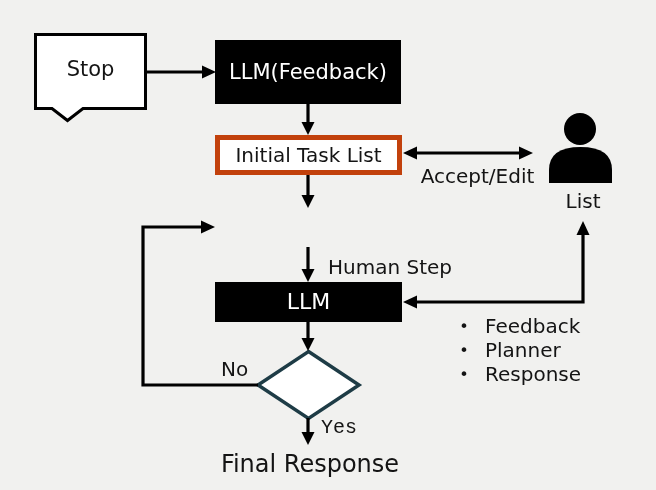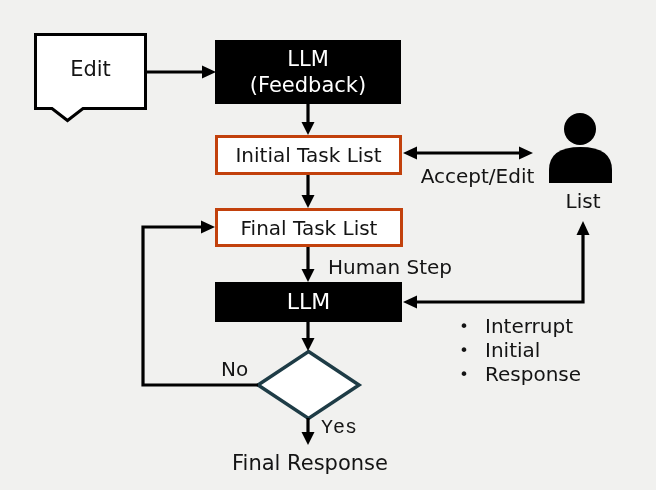--- a/index.html
+++ b/index.html
@@ -13,33 +13,33 @@
     background:#f1f1ef;
     overflow:hidden;
     color:#141414;
   }
   .stage svg { position:absolute; left:0; top:0; }
   .abs { position:absolute; box-sizing:border-box; }
   .center { display:flex; align-items:center; justify-content:center; text-align:center; }
 
   .node-solid {
     background:#000000; color:#ffffff;
-    display:flex; flex-direction:column; align-items:center; justify-content:center;
+    display:flex; flex-direction:row; align-items:center; justify-content:center;
     text-align:center;
   }
   .node-outline {
-    background:#ffffff; border:3px solid #c2410c;
+    background:#ffffff; border:5px solid #c2410c;
   }
 
   .lbl { font-size:20px; line-height:1.1; white-space:nowrap; }
   .lbl-query   { font-size:21px; }
   .lbl-planner { font-size:21px; line-height:26px; }
   .lbl-llm2    { font-size:22px; }
   .lbl-edge    { font-size:20px; }
-  .lbl-final   { font-size:21px; }
+  .lbl-final   { font-size:24px; }
 
   .bullet-list { display:flex; flex-direction:column; gap:3px; }
   .bullet-row  { display:flex; align-items:center; font-size:20px; line-height:21px; }
   .bullet-glyph { width:12px; text-align:center; margin-right:15px; font-size:16px; }
 </style>
 </head>
 <body>
 
 <div class="stage">
 
@@ -95,34 +95,31 @@
       <polygon points="533,153 519,146.5 519,159.5" stroke="none"></polygon>
     </g>
 
     <g stroke="#000000" stroke-width="3.2" fill="none">
       <polyline points="583,234 583,302 416,302"></polyline>
       <polygon points="583,221 576.5,235 589.5,235" fill="#000000" stroke="none"></polygon>
       <polygon points="403,302 417,295.5 417,308.5" fill="#000000" stroke="none"></polygon>
     </g>
   </svg>
 
-  <div class="abs center lbl lbl-query" style="left:34px; top:33px; width:113px; height:74px;">Edit</div>
+  <div class="abs center lbl lbl-query" style="left:34px; top:33px; width:113px; height:74px;">Stop</div>
 
   <div class="abs node-solid" style="left:215px; top:40px; width:186px; height:64px;">
     <div class="lbl lbl-planner">LLM</div>
     <div class="lbl lbl-planner">(Feedback)</div>
   </div>
 
   <div class="abs node-outline center lbl" style="left:215px; top:135px; width:187px; height:40px;">
     <span>Initial Task List</span>
   </div>
 
-  <div class="abs node-outline center lbl" style="left:215px; top:208px; width:188px; height:39px;">
-    <span>Final Task List</span>
-  </div>
 
   <div class="abs node-solid lbl lbl-llm2" style="left:215px; top:282px; width:187px; height:40px;">
     <span>LLM</span>
   </div>
 
 
   <div class="abs center lbl" style="left:543px; top:189px; width:80px; height:23px;">List</div>
 
   <div class="abs center lbl lbl-final" style="left:225px; top:451px; width:170px; height:26px;">Final Response</div>
 
@@ -130,25 +127,25 @@
 
   <div class="abs lbl lbl-edge" style="left:328px; top:256px; width:120px; height:22px;">Human Step</div>
 
   <div class="abs lbl lbl-edge" style="left:221px; top:358px; width:34px; height:22px;">No</div>
 
   <div class="abs lbl lbl-edge" style="left:321px; top:417px; width:42px; height:22px;font-family:Liberation Mono, monospace;">Yes</div>
 
   <div class="abs bullet-list" style="left:458px; top:316px; width:150px;">
     <div class="bullet-row">
       <span class="bullet-glyph">•</span>
-      <span>Interrupt</span>
+      <span>Feedback</span>
     </div>
     <div class="bullet-row">
       <span class="bullet-glyph">•</span>
-      <span>Initial</span>
+      <span>Planner</span>
     </div>
     <div class="bullet-row">
       <span class="bullet-glyph">•</span>
       <span>Response</span>
     </div>
   </div>
 
 </div>
 
 </body></html>

